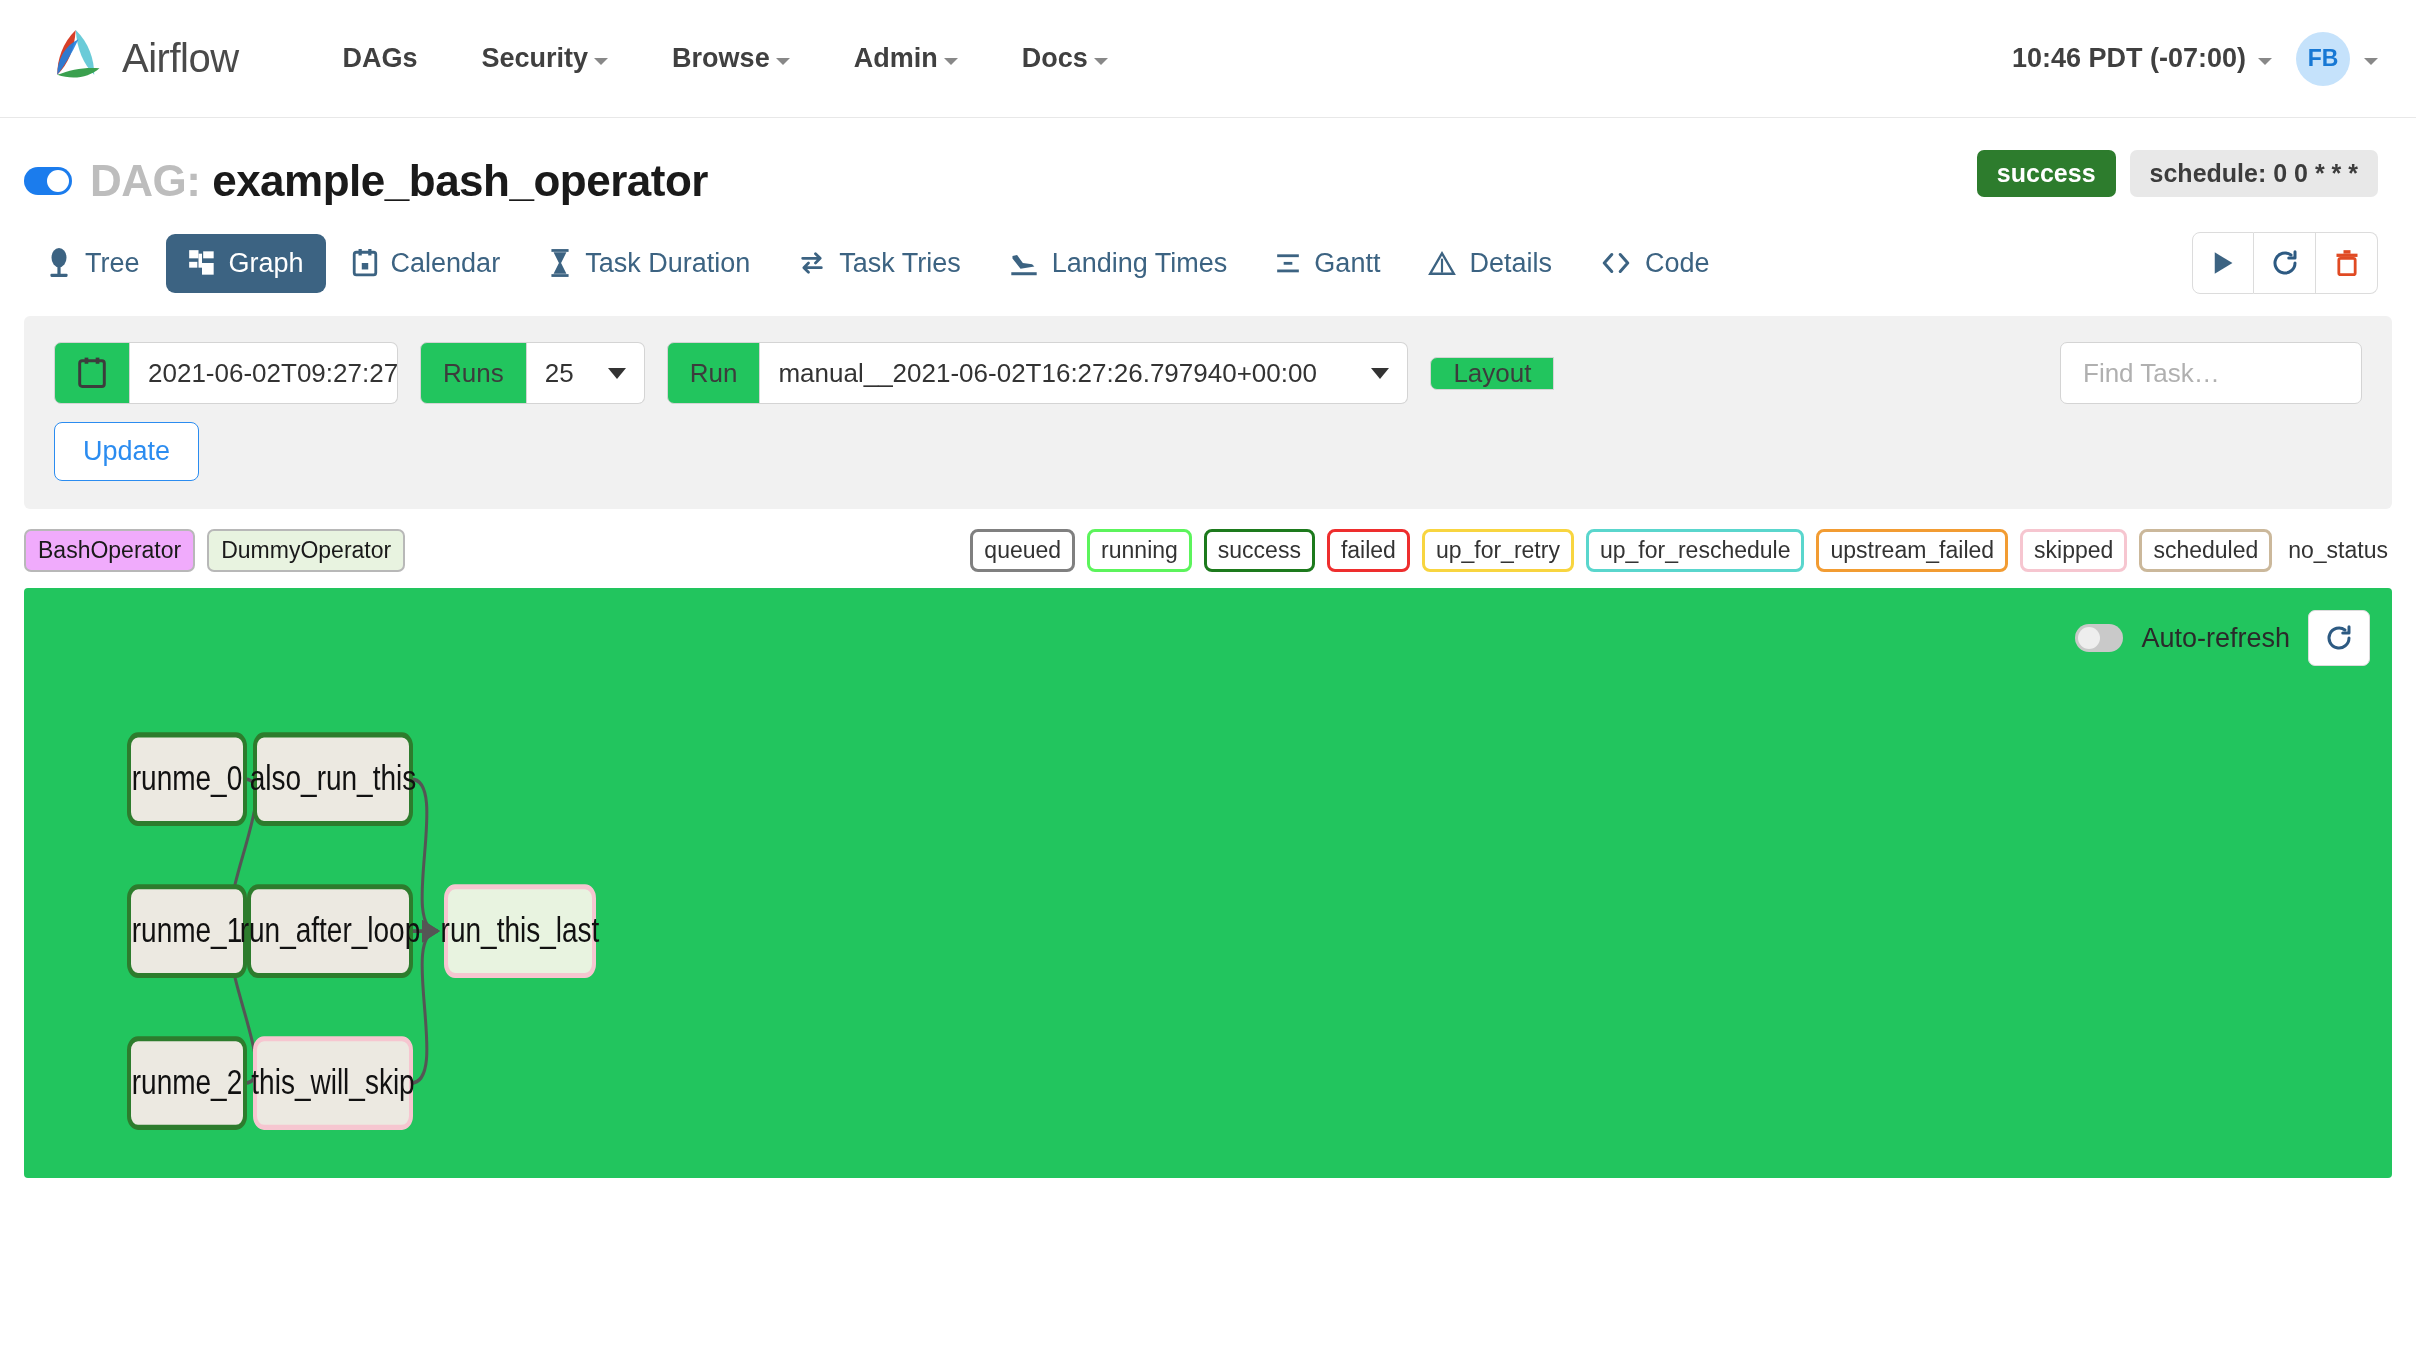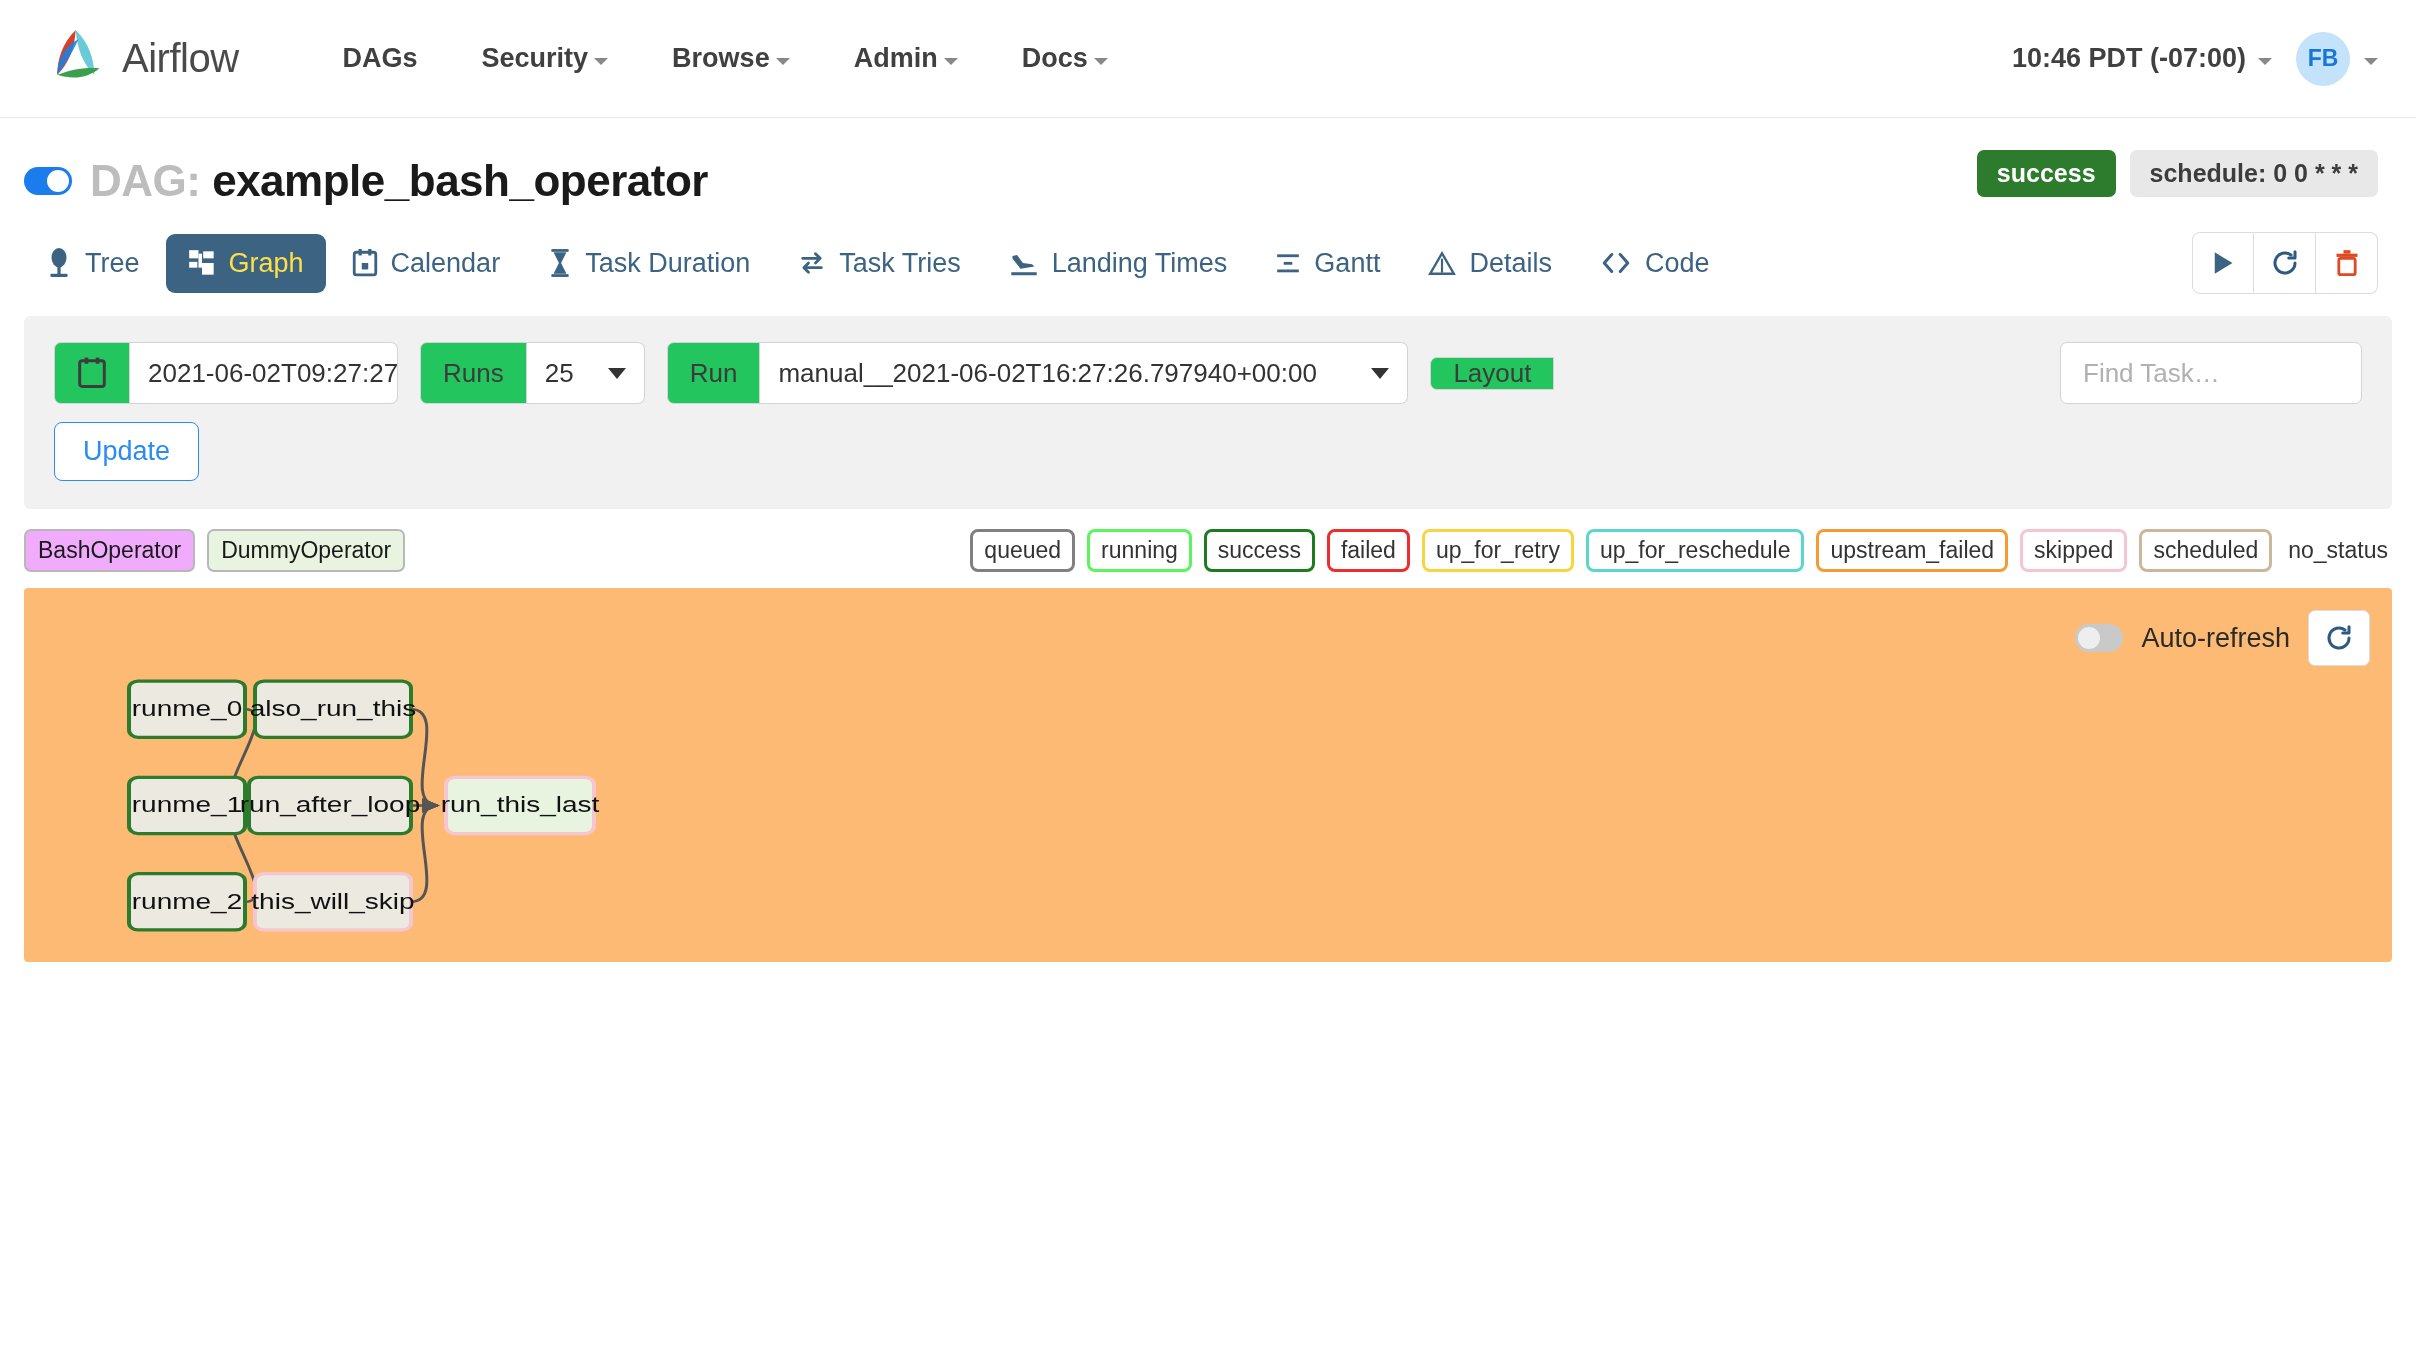--- a/index.html
+++ b/index.html
@@ -75,21 +75,21 @@
 
   
   .tabs-row {
     display: flex; align-items: center; padding: 26px 38px 22px 24px; gap: 4px;
   }
   .tab {
     display: flex; align-items: center; gap: 13px;
     font-size: 27px; color: #3c6382; padding: 14px 22px; border-radius: 9px;
     cursor: pointer; white-space: nowrap;
   }
-  .tab.active { background: #3c6382; color: #fde047; font-weight: normal; }
+  .tab.active { background: #3c6382; color: #ffffff; font-weight: normal; }
   .tab svg { display: block; }
   .tab-actions { margin-left: auto; display: flex; }
   .tab-actions .btn {
     width: 62px; height: 62px; border: 1px solid #dcdcdc; background: #fff;
     display: flex; align-items: center; justify-content: center; cursor: pointer;
   }
   .tab-actions .btn:first-child { border-radius: 8px 0 0 8px; }
   .tab-actions .btn:last-child { border-radius: 0 8px 8px 0; border-left: none;}
   .tab-actions .btn:nth-child(2) { border-left: none; }
 
@@ -144,22 +144,22 @@
   }
   .legend-status { margin-left: auto; display: flex; align-items: center; gap: 12px; }
   .st-badge {
     border: 3px solid #999; background: #fff; border-radius: 8px;
     font-size: 23px; padding: 5px 11px; color: #333; white-space: nowrap;
   }
   .st-plain { font-size: 23px; color: #333; padding: 5px 4px; }
 
   
   .graph-panel {
-    margin: 0 24px; background: #fdba74; border-radius: 4px;
-    height: 374px; position: relative; overflow: hidden;
+    margin: 0 24px; background: #22c55e; border-radius: 4px;
+    height: 590px; position: relative; overflow: hidden;
   }
   .auto-refresh {
     position: absolute; top: 22px; right: 22px;
     display: flex; align-items: center; gap: 18px;
   }
   .ar-toggle {
     width: 48px; height: 28px; border-radius: 14px; background: #c9c9c9;
     position: relative; cursor: pointer; flex: none;
   }
   .ar-toggle::after {

